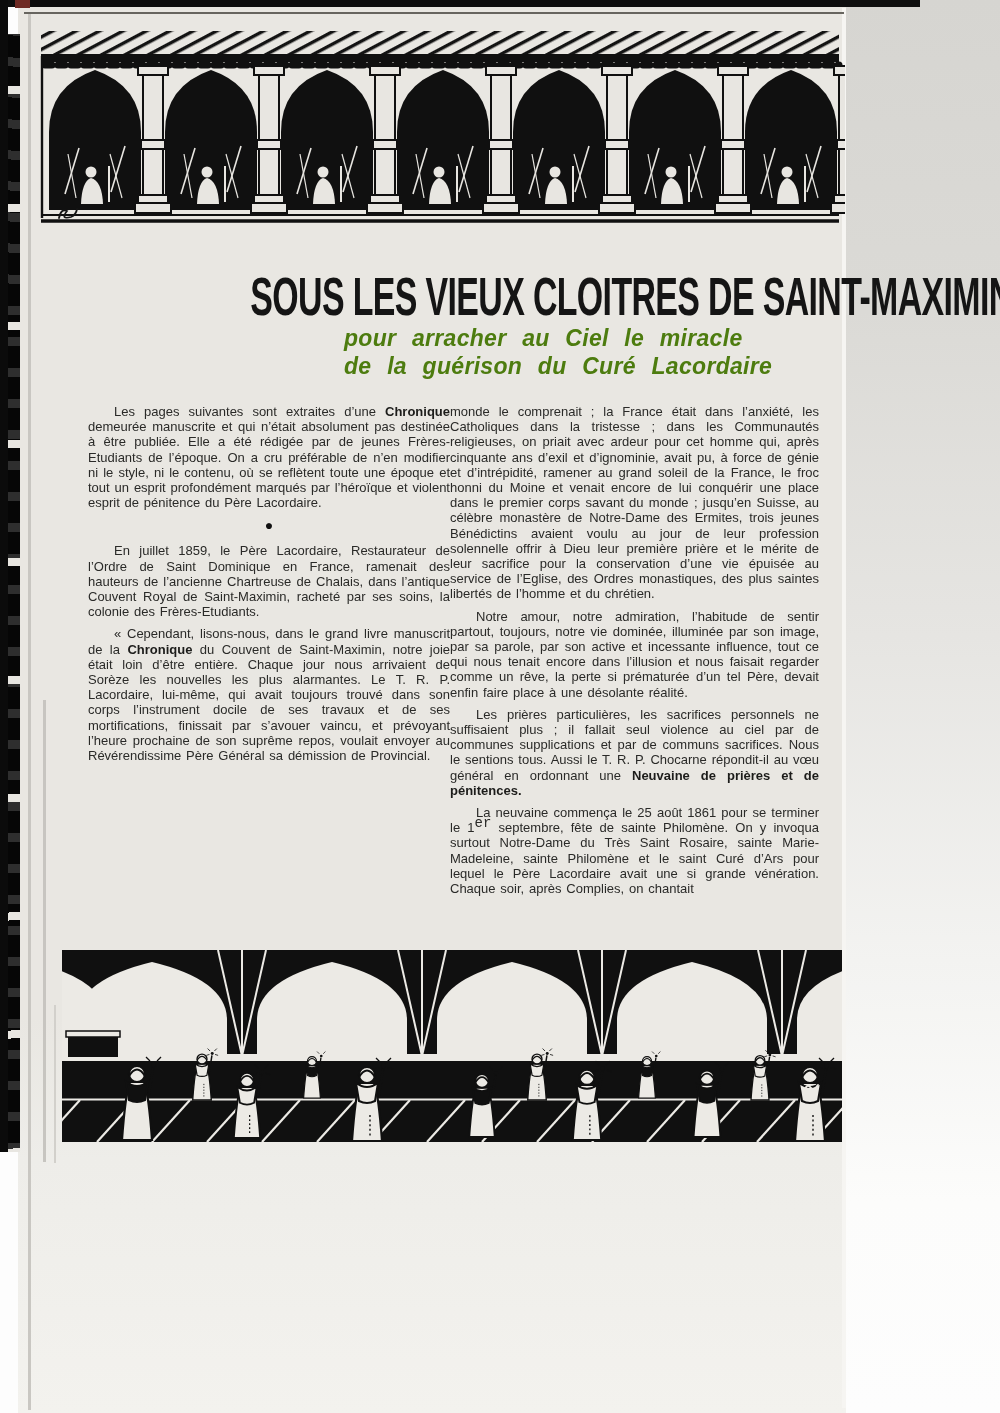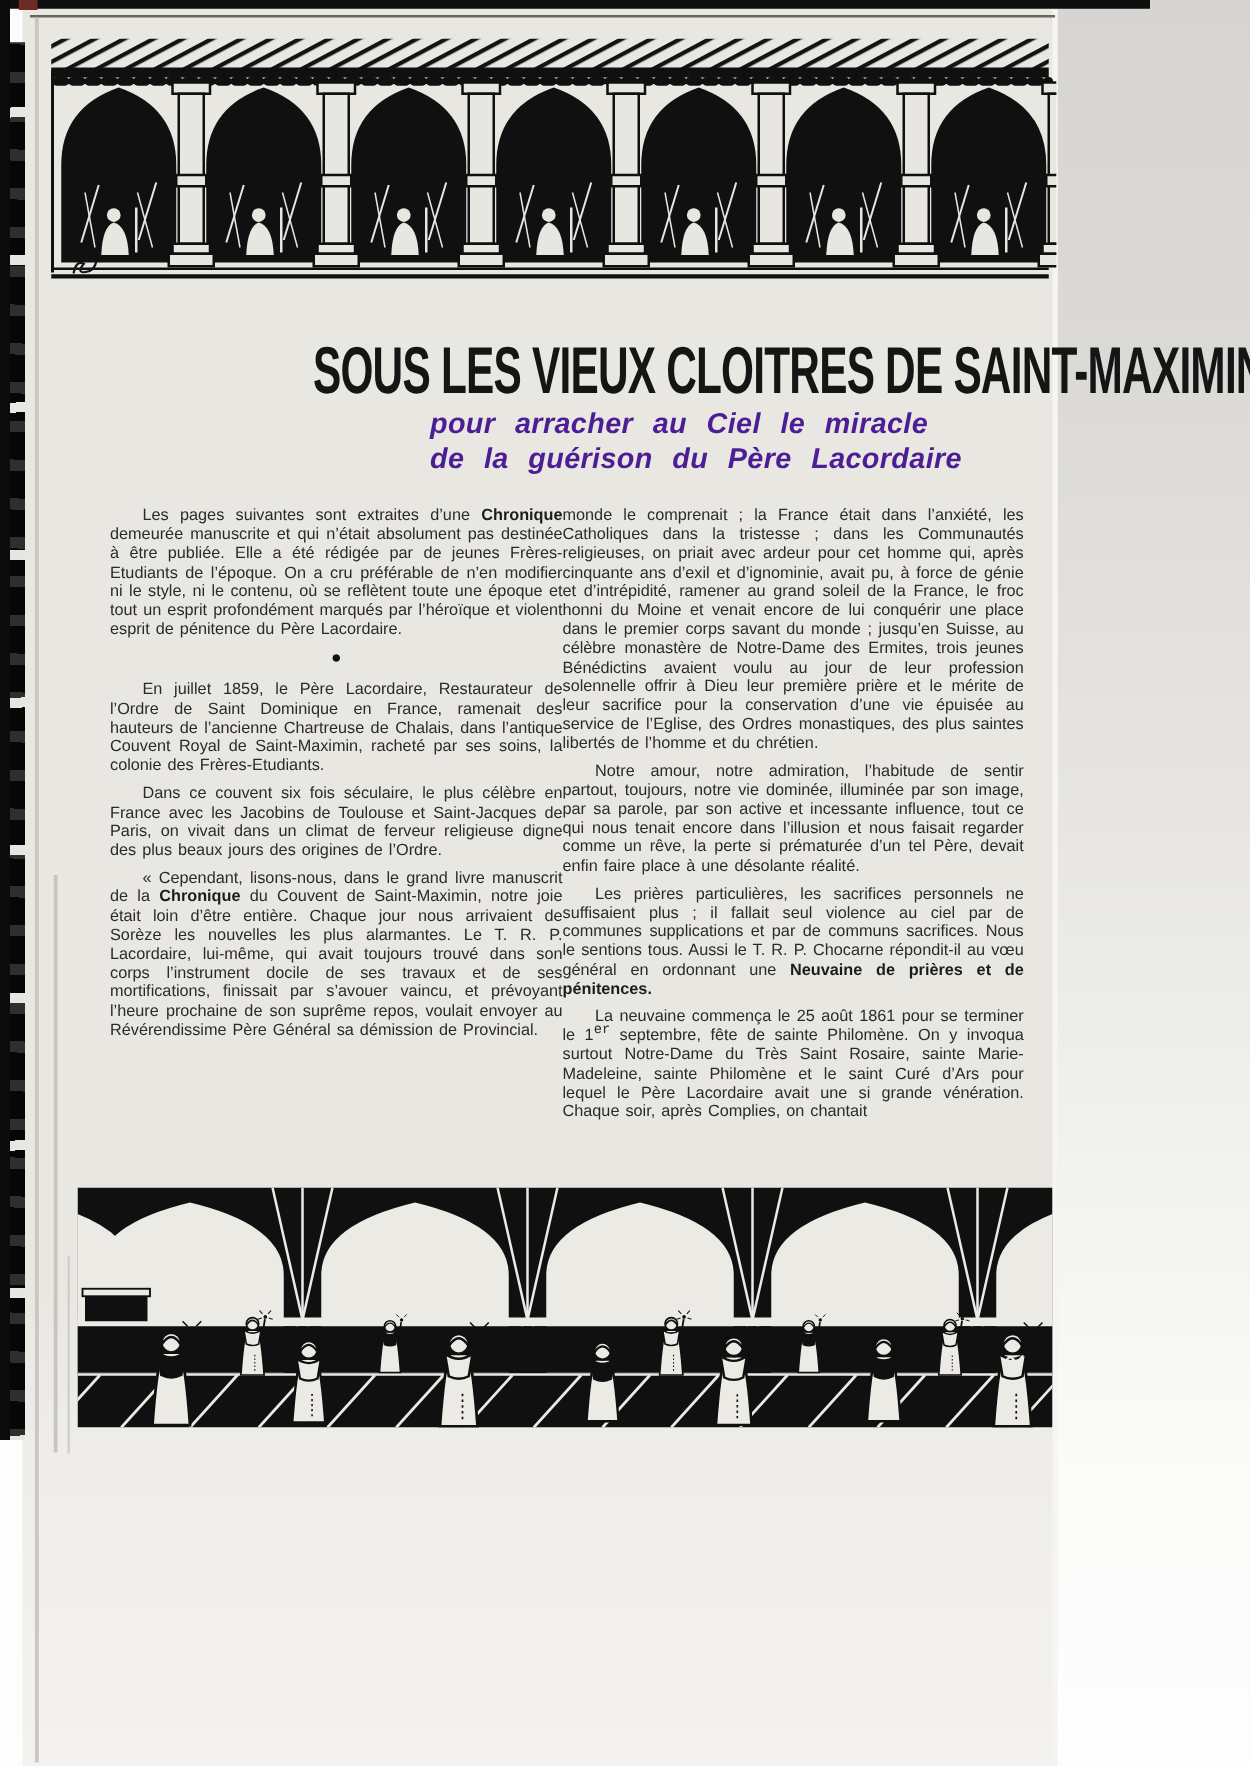--- a/index.html
+++ b/index.html
@@ -23,32 +23,32 @@
   .top-line{position:absolute;left:24px;top:12px;width:820px;height:2px;background:#67655f;}
   .vline1{position:absolute;left:28px;top:14px;width:3px;height:1396px;background:#c9c7c2;}
   .vline2{position:absolute;left:43px;top:700px;width:3px;height:462px;background:#c7c5c0;}
   .vline3{position:absolute;left:54px;top:1005px;width:2px;height:158px;background:#d2d0cb;}
 
   
   .title-wrap{position:absolute;left:36px;top:266px;width:800px;text-align:center;}
   .title-inner{display:inline-block;transform:scaleX(.64);transform-origin:center;
     font-size:53px;font-weight:700;letter-spacing:-1px;color:#151515;white-space:nowrap;
     font-family:"Liberation Sans",sans-serif;}
-  .subtitle{position:absolute;left:344px;top:324px;width:480px;color:#4c1d95;
+  .subtitle{position:absolute;left:344px;top:324px;width:480px;color:#4d7c0f;
     font-size:23px;line-height:28px;font-weight:700;font-style:italic;word-spacing:9px;letter-spacing:.3px;}
 
   
   .bodytext{position:absolute;left:88px;top:404px;width:740px;display:flex;gap:0;}
   .colL{width:362px;}
   .colR{width:369px;}
   .para{margin:0 0 7px 0;font-size:13px;line-height:15.2px;color:#2a2a28;text-align:justify;
     word-spacing:1.2px;}
   .para.indent{text-indent:26px;}
   .para b{font-weight:700;color:#1c1c1a;}
-  .para sup{font-size:11px;vertical-align:super;line-height:0;font-family:Liberation Mono, monospace;}
+  .para sup{font-size:14px;vertical-align:super;line-height:0;font-family:Liberation Mono, monospace;}
   .bullet{text-align:center;font-size:14px;color:#111;margin:5px 0 10px 0;letter-spacing:0;}
 
   
   .illo-top{position:absolute;left:35px;top:26px;width:810px;height:198px;}
   .illo-bottom{position:absolute;left:62px;top:950px;width:780px;height:192px;}
   svg{display:block;}
 </style>
 </head>
 <body>
 
@@ -114,29 +114,28 @@
         <path d="M0,8 q2,-10 8,-7 q-7,9 4,6 q5,-2 6,-8" fill="none" stroke="#151515" stroke-width="1.8" stroke-linecap="round"></path>
       </g>
     </svg>
   </div>
 
   <div class="title-wrap">
     <span class="title-inner">SOUS LES VIEUX CLOITRES DE SAINT-MAXIMIN</span>
   </div>
   <div class="subtitle">
     <div>pour arracher au Ciel le miracle</div>
-    <div>de la guérison du Père Lacordaire</div>
+    <div>de la guérison du Curé Lacordaire</div>
   </div>
 
   <div class="bodytext">
     <div class="colL">
         <p class="para indent"><span>Les pages suivantes sont extraites d’une </span><b>Chronique</b><span> demeurée manuscrite et qui n’était absolument pas destinée à être publiée. Elle a été rédigée par de jeunes Frères-Etudiants de l’époque. On a cru préférable de n’en modifier ni le style, ni le contenu, où se reflètent toute une époque et tout un esprit profondément marqués par l’héroïque et violent esprit de pénitence du Père Lacordaire.</span></p>
         <div class="bullet">●</div>
         <p class="para indent"><span>En juillet 1859, le Père Lacordaire, Restaurateur de l’Ordre de Saint Dominique en France, ramenait des hauteurs de l’ancienne Chartreuse de Chalais, dans l’antique Couvent Royal de Saint-Maximin, racheté par ses soins, la colonie des Frères-Etudiants.</span></p>
-        <p class="para indent"><span>Dans ce couvent six fois séculaire, le plus célèbre en France avec les Jacobins de Toulouse et Saint-Jacques de Paris, on vivait dans un climat de ferveur religieuse digne des plus beaux jours des origines de l’Ordre.</span></p>
         <p class="para indent"><span>« Cependant, lisons-nous, dans le grand livre manuscrit de la </span><b>Chronique</b><span> du Couvent de Saint-Maximin, notre joie était loin d’être entière. Chaque jour nous arrivaient de Sorèze les nouvelles les plus alarmantes. Le T. R. P. Lacordaire, lui-même, qui avait toujours trouvé dans son corps l’instrument docile de ses travaux et de ses mortifications, finissait par s’avouer vaincu, et prévoyant l’heure prochaine de son suprême repos, voulait envoyer au Révérendissime Père Général sa démission de Provincial.</span></p>
       </div>
     <div class="colR">
         <p class="para"><span>monde le comprenait ; la France était dans l’anxiété, les Catholiques dans la tristesse ; dans les Communautés religieuses, on priait avec ardeur pour cet homme qui, après cinquante ans d’exil et d’ignominie, avait pu, à force de génie et d’intrépidité, ramener au grand soleil de la France, le froc honni du Moine et venait encore de lui conquérir une place dans le premier corps savant du monde ; jusqu’en Suisse, au célèbre monastère de Notre-Dame des Ermites, trois jeunes Bénédictins avaient voulu au jour de leur profession solennelle offrir à Dieu leur première prière et le mérite de leur sacrifice pour la conservation d’une vie épuisée au service de l’Eglise, des Ordres monastiques, des plus saintes libertés de l’homme et du chrétien.</span></p>
         <p class="para indent"><span>Notre amour, notre admiration, l’habitude de sentir partout, toujours, notre vie dominée, illuminée par son image, par sa parole, par son active et incessante influence, tout ce qui nous tenait encore dans l’illusion et nous faisait regarder comme un rêve, la perte si prématurée d’un tel Père, devait enfin faire place à une désolante réalité.</span></p>
         <p class="para indent"><span>Les prières particulières, les sacrifices personnels ne suffisaient plus ; il fallait seul violence au ciel par de communes supplications et par de communs sacrifices. Nous le sentions tous. Aussi le T. R. P. Chocarne répondit-il au vœu général en ordonnant une </span><b>Neuvaine de prières et de pénitences.</b></p>
         <p class="para indent"><span>La neuvaine commença le 25 août 1861 pour se terminer le 1</span><sup>er</sup><span> septembre, fête de sainte Philomène. On y invoqua surtout Notre-Dame du Très Saint Rosaire, sainte Marie-Madeleine, sainte Philomène et le saint Curé d’Ars pour lequel le Père Lacordaire avait une si grande vénération. Chaque soir, après Complies, on chantait</span></p>
       </div>
   </div>
 

